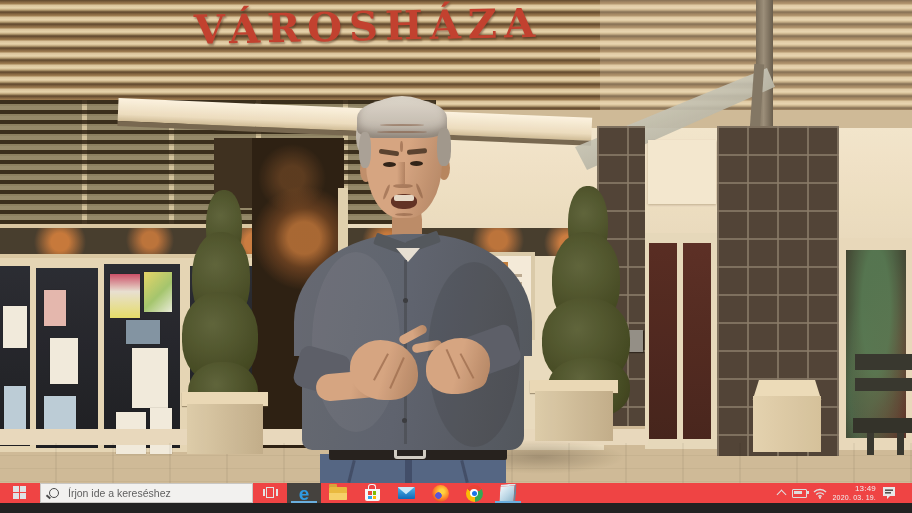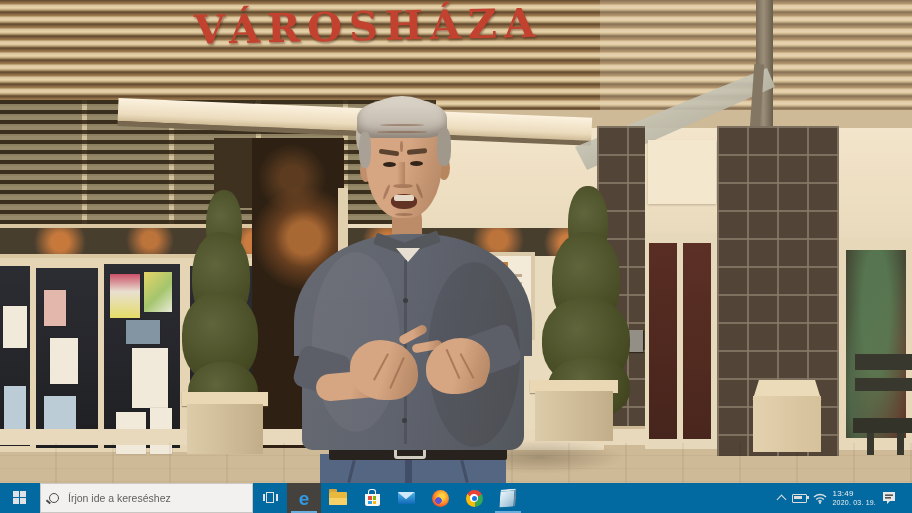--- a/index.html
+++ b/index.html
@@ -154,21 +154,21 @@
   .brow{position:absolute;width:20px;height:5px;background:#503c2e;border-radius:2px;}
   .eye{position:absolute;width:13px;height:5px;background:#241a14;border-radius:50%;}
   .facemark{position:absolute;background:rgba(120,78,55,0.5);border-radius:50%;}
   #mouth{left:391px;top:194px;width:26px;height:15px;background:#582a22;border-radius:45%;}
   #teeth{left:394px;top:195px;width:20px;height:6px;background:#e6ddd0;border-radius:2px;}
   #nose-shade{left:397px;top:162px;width:8px;height:22px;background:linear-gradient(90deg,transparent,rgba(130,85,60,0.45));}
 
   #warm-overlay{left:0;top:0;width:912px;height:483px;background:rgba(235,170,90,0.07);pointer-events:none;}
 
   
-  #taskbar{position:absolute;left:0;top:483px;width:912px;height:30px;background:#0369a1;display:flex;align-items:stretch;color:#e8e8e8;}
+  #taskbar{position:absolute;left:0;top:483px;width:912px;height:20px;background:#ef4444;display:flex;align-items:stretch;color:#e8e8e8;}
   #start-btn{width:40px;display:flex;align-items:center;justify-content:center;}
   #win-logo{width:14px;height:14px;display:grid;grid-template-columns:6px 6px;grid-template-rows:6px 6px;gap:1px;}
   #win-logo span{background:#dfe3e6;}
   #search-box{width:213px;background:#f2f1ef;display:flex;align-items:center;gap:7px;padding-left:8px;box-sizing:border-box;border:1px solid #c9c7c4;}
   #search-input{border:none;outline:none;background:transparent;font-size:10.5px;color:#5a5a5a;width:160px;font-family:"Liberation Sans",sans-serif;}
   #search-input::placeholder{color:#5f5f5f;opacity:1;}
   #mag{width:8px;height:8px;border:1.6px solid #4a4a4a;border-radius:50%;position:relative;flex:none;}
   #mag::after{content:"";position:absolute;left:-4px;top:7px;width:5px;height:1.6px;background:#4a4a4a;transform:rotate(40deg);}
   .tb-slot{width:34px;display:flex;align-items:center;justify-content:center;position:relative;}
   .tb-slot.active{background:#45423e;}
@@ -195,21 +195,21 @@
   #chrome-icon::before{content:"";position:absolute;left:4.5px;top:4.5px;width:8px;height:8px;background:#fff;border-radius:50%;}
   #chrome-icon::after{content:"";position:absolute;left:6px;top:6px;width:5px;height:5px;background:#1a73e8;border-radius:50%;}
   #notepad-icon{width:14px;height:16px;transform:skewX(-8deg) rotate(-4deg);border-radius:1px;
     background:linear-gradient(135deg,#f0f7fb 0%,#bcd7e6 55%,#8fb4c8 100%);border-right:2px solid #6a8a9c;border-top:2px solid #dde8ee;}
   #tray{margin-left:auto;display:flex;align-items:center;gap:6px;padding-right:4px;}
   #chevron{width:8px;height:8px;position:relative;margin-top:3px;}
   #chevron::before{content:"";position:absolute;left:0;top:0;width:6px;height:6px;border-left:1.6px solid #e0e0e0;border-top:1.6px solid #e0e0e0;transform:rotate(45deg);}
   #battery{width:13px;height:7px;border:1px solid #ddd;border-radius:1px;position:relative;}
   #battery::before{content:"";position:absolute;left:1px;top:1px;width:8px;height:3.5px;background:#ddd;}
   #battery::after{content:"";position:absolute;right:-3px;top:1.5px;width:2px;height:3px;background:#ddd;}
-  #clock{text-align:left;font-size:8px;line-height:9px;color:#f0f0f0;letter-spacing:0.2px;}
+  #clock{text-align:right;font-size:8px;line-height:9px;color:#f0f0f0;letter-spacing:0.2px;}
   #clock .date{font-size:7px;}
   #show-desktop{width:4px;border-left:1px solid rgba(255,255,255,0.25);}
 </style>
 </head>
 <body>
 
 <div id="screen">
 
   <div id="video">
     <div id="bg">

